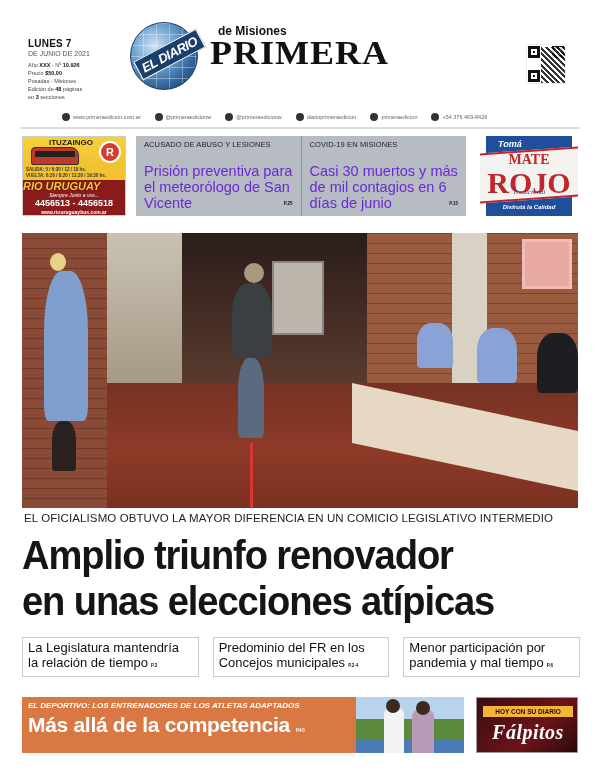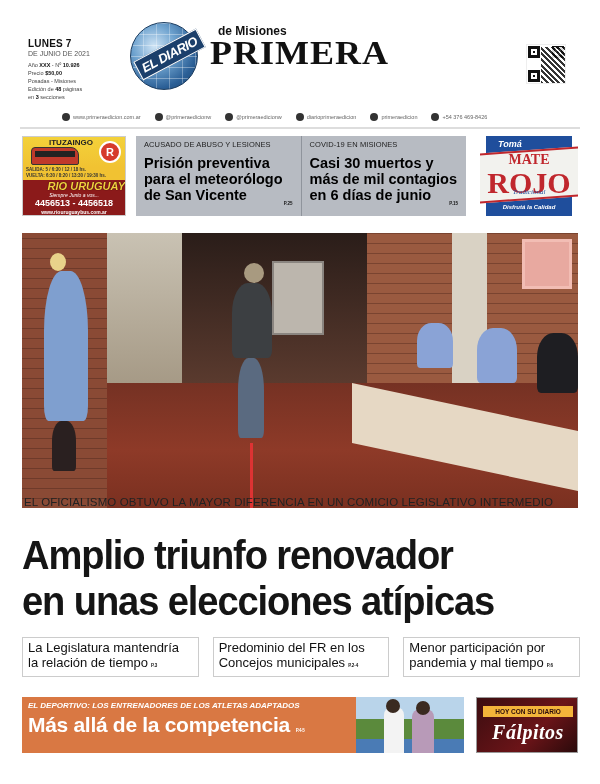--- a/index.html
+++ b/index.html
@@ -32,29 +32,29 @@
   .soc-ic{width:8px;height:8px;border-radius:50%;background:#333;display:inline-block}
   .rule{left:20px;top:127px;width:560px;height:2px;background:#ddd}
   
   .ad-bus{left:22px;top:136px;width:104px;height:80px;background:#8b1a1a;overflow:hidden;border:1px solid #ccc}
   .ad-bus-top{height:30px;background:linear-gradient(#f3d13a,#f1c232);position:relative}
   .ad-bus-title{position:absolute;left:26px;top:1px;font-size:8px;font-weight:bold;color:#222}
   .bus-shape{position:absolute;left:8px;top:10px;width:48px;height:18px;background:#c0392b;border-radius:4px 8px 2px 2px;border:1px solid #333}
   .bus-win{position:absolute;left:3px;top:3px;width:40px;height:6px;background:#222}
   .bus-logo{position:absolute;right:4px;top:4px;width:22px;height:22px;border-radius:50%;background:#d63b2b;border:2px solid #fff;color:#fff;font-size:11px;font-weight:bold;text-align:center;line-height:18px}
   .ad-bus-sched{background:#f1c232;font-size:4.5px;font-weight:bold;color:#333;padding:0 3px;line-height:6px;height:13px}
-  .ad-bus-name{font-size:11px;font-weight:bold;color:#f4d03f;text-align:right;line-height:12px;font-style:italic;text-shadow:0 0 1px #000}
+  .ad-bus-name{font-size:11px;font-weight:bold;color:#f4d03f;text-align:left;line-height:12px;font-style:italic;text-shadow:0 0 1px #000}
   .ad-bus-slogan{font-size:5px;color:#fff;text-align:center;font-style:italic}
   .ad-bus-phone{font-size:9px;font-weight:bold;color:#fff;text-align:center;line-height:11px}
   .ad-bus-web{font-size:5px;color:#fff;text-align:center;font-weight:bold}
   .briefs{left:136px;top:136px;width:330px;height:80px;background:#b7bbc2;display:flex}
   .brief{flex:1;padding:4px 8px;position:relative}
   .brief + .brief{border-left:1px solid #8f949c}
   .brief-kicker{font-size:7.5px;color:#222;letter-spacing:.1px}
-  .brief-title{font-size:14.5px;font-weight:bold;line-height:16px;margin-top:6px;color:#000000}
+  .brief-title{font-size:14.5px;font-weight:normal;line-height:16px;margin-top:14px;color:#6d28d9}
   .brief-page{position:absolute;right:8px;bottom:10px;font-size:4.5px;font-weight:bold}
   .ad-mate{left:480px;top:134px;width:98px;height:84px;background:#fff;overflow:hidden}
   .mate-blue{position:absolute;left:6px;top:2px;width:86px;height:80px;background:#1f4e9c}
   .mate-toma{position:absolute;left:18px;top:5px;color:#fff;font-size:9px;font-style:italic;font-weight:bold}
   .mate-banner{position:absolute;left:0;top:16px;width:98px;height:50px;background:#f2f2ee;border-top:2px solid #c0272d;border-bottom:2px solid #c0272d;transform:skewY(-4deg)}
   .mate-word{position:absolute;left:0;width:98px;text-align:center;font-family:"Liberation Serif",serif;font-weight:bold;color:#c0272d}
   .mate-trad{position:absolute;left:0;top:54px;width:98px;text-align:center;font-size:7px;font-style:italic;color:#1f4e9c;font-family:"Liberation Serif",serif}
   .mate-disf{position:absolute;left:0;top:70px;width:98px;text-align:center;font-size:6px;font-weight:bold;font-style:italic;color:#fff}
   
   .photo{left:22px;top:233px;width:556px;height:275px;overflow:hidden;background:#3a2a22}
@@ -63,21 +63,21 @@
   .ph-back{position:absolute;left:160px;top:0;width:185px;height:150px;background:linear-gradient(#2a1d19,#5a3a2e)}
   .ph-door{position:absolute;left:250px;top:28px;width:52px;height:74px;background:#bcb6ad;border:2px solid #8a8580}
   .ph-wall-r{position:absolute;left:345px;top:0;width:211px;height:150px;background:repeating-linear-gradient(0deg,#9a5a40 0 9px,#7a4430 9px 10px)}
   .ph-col{position:absolute;left:430px;top:0;width:35px;height:150px;background:#d9d2c4}
   .ph-win{position:absolute;left:500px;top:6px;width:50px;height:50px;background:#e8a9a0;border:3px solid #f2bdb4}
   .ph-floor{position:absolute;left:0;top:130px;width:556px;height:145px;background:linear-gradient(#6e2f22,#8e3a28 60%,#7a3020)}
   .ph-table{position:absolute;left:330px;top:150px;width:226px;height:60px;background:#e6d8c4;transform:skewY(12deg);transform-origin:left}
   .ph-person{position:absolute;border-radius:40% 40% 10% 10%}
   .ph-line{position:absolute;left:228px;top:210px;width:3px;height:65px;background:#d33}
   
-  .kicker{left:24px;top:496px;font-size:11.5px;color:#222;letter-spacing:.1px;white-space:nowrap}
+  .kicker{left:24px;top:512px;font-size:11.5px;color:#222;letter-spacing:.1px;white-space:nowrap}
   .headline{left:22px;top:532px;width:560px;font-size:41px;font-weight:bold;line-height:46px;letter-spacing:-1.2px;color:#151515;transform:scaleX(.93);transform-origin:left top}
   .subs{left:22px;top:637px;width:558px;height:40px;display:flex;gap:14px}
   .sub{flex:1;border:1px solid #ccc;padding:2px 5px;font-size:13px;line-height:15px;color:#111;position:relative}
   .sub-page{font-size:4.5px;font-weight:bold;margin-left:3px}
   
   .sport{left:22px;top:697px;width:334px;height:56px;background:#d97843;padding:4px 6px}
   .sport-kicker{font-size:8px;font-style:italic;font-weight:bold;color:#fff}
   .sport-title{font-size:21px;font-weight:bold;color:#fff;margin-top:3px;letter-spacing:-.3px}
   .sport-page{font-size:4.5px;color:#fff;margin-left:6px}
   .sport-photo{left:356px;top:697px;width:108px;height:56px;overflow:hidden;background:linear-gradient(#b9d4ea 0 40%,#5b8a3c 40% 75%,#4a7bb5 75%)}

